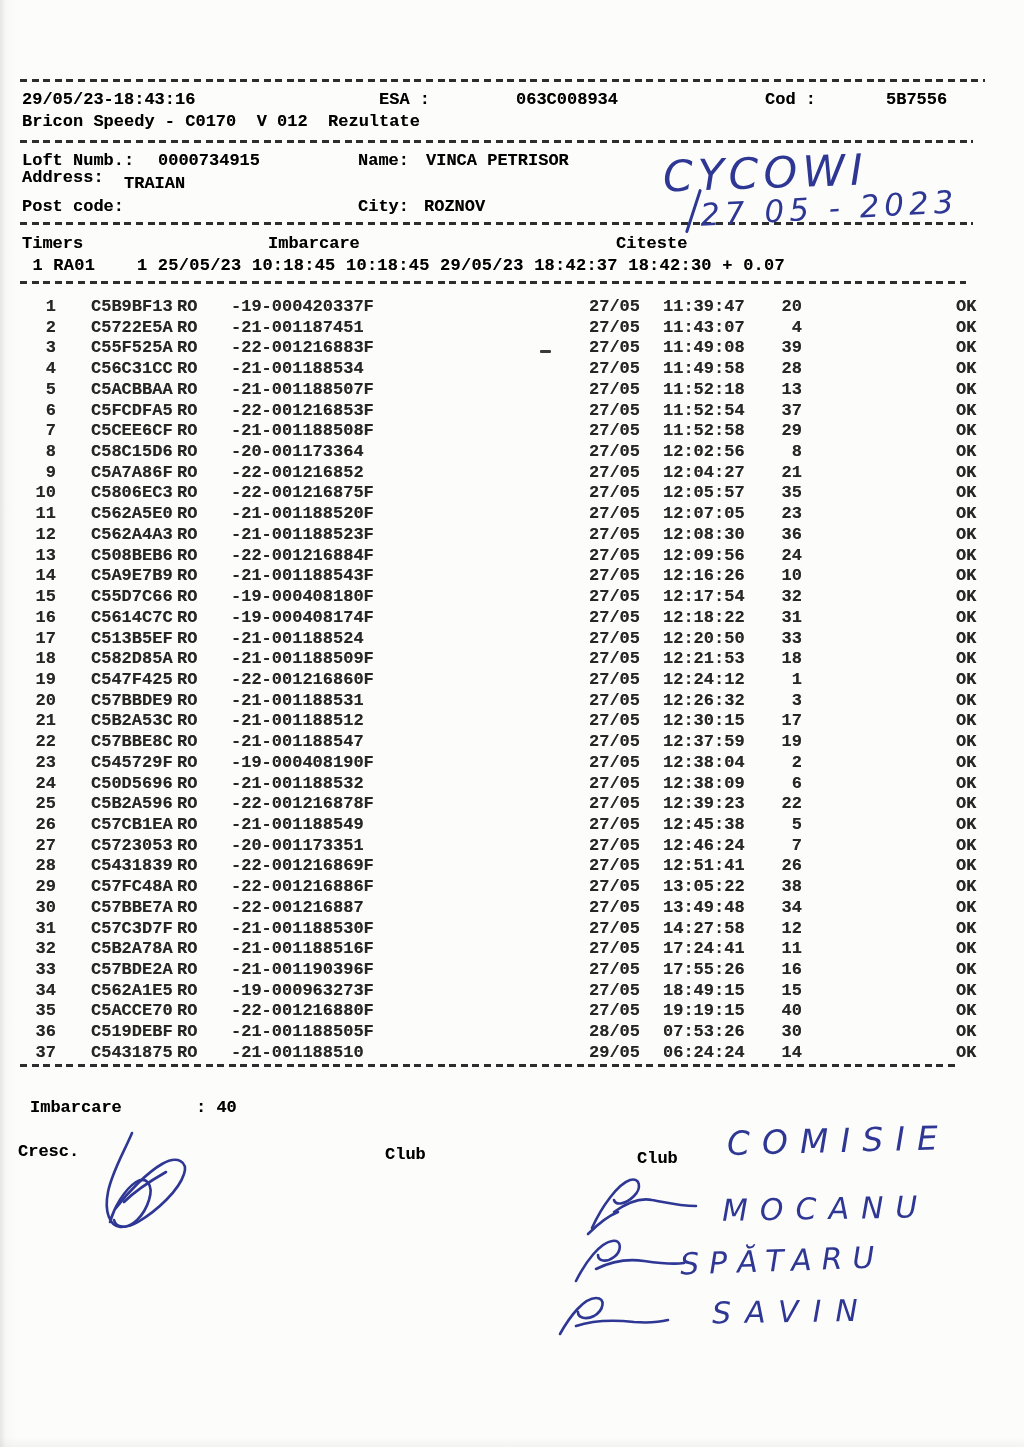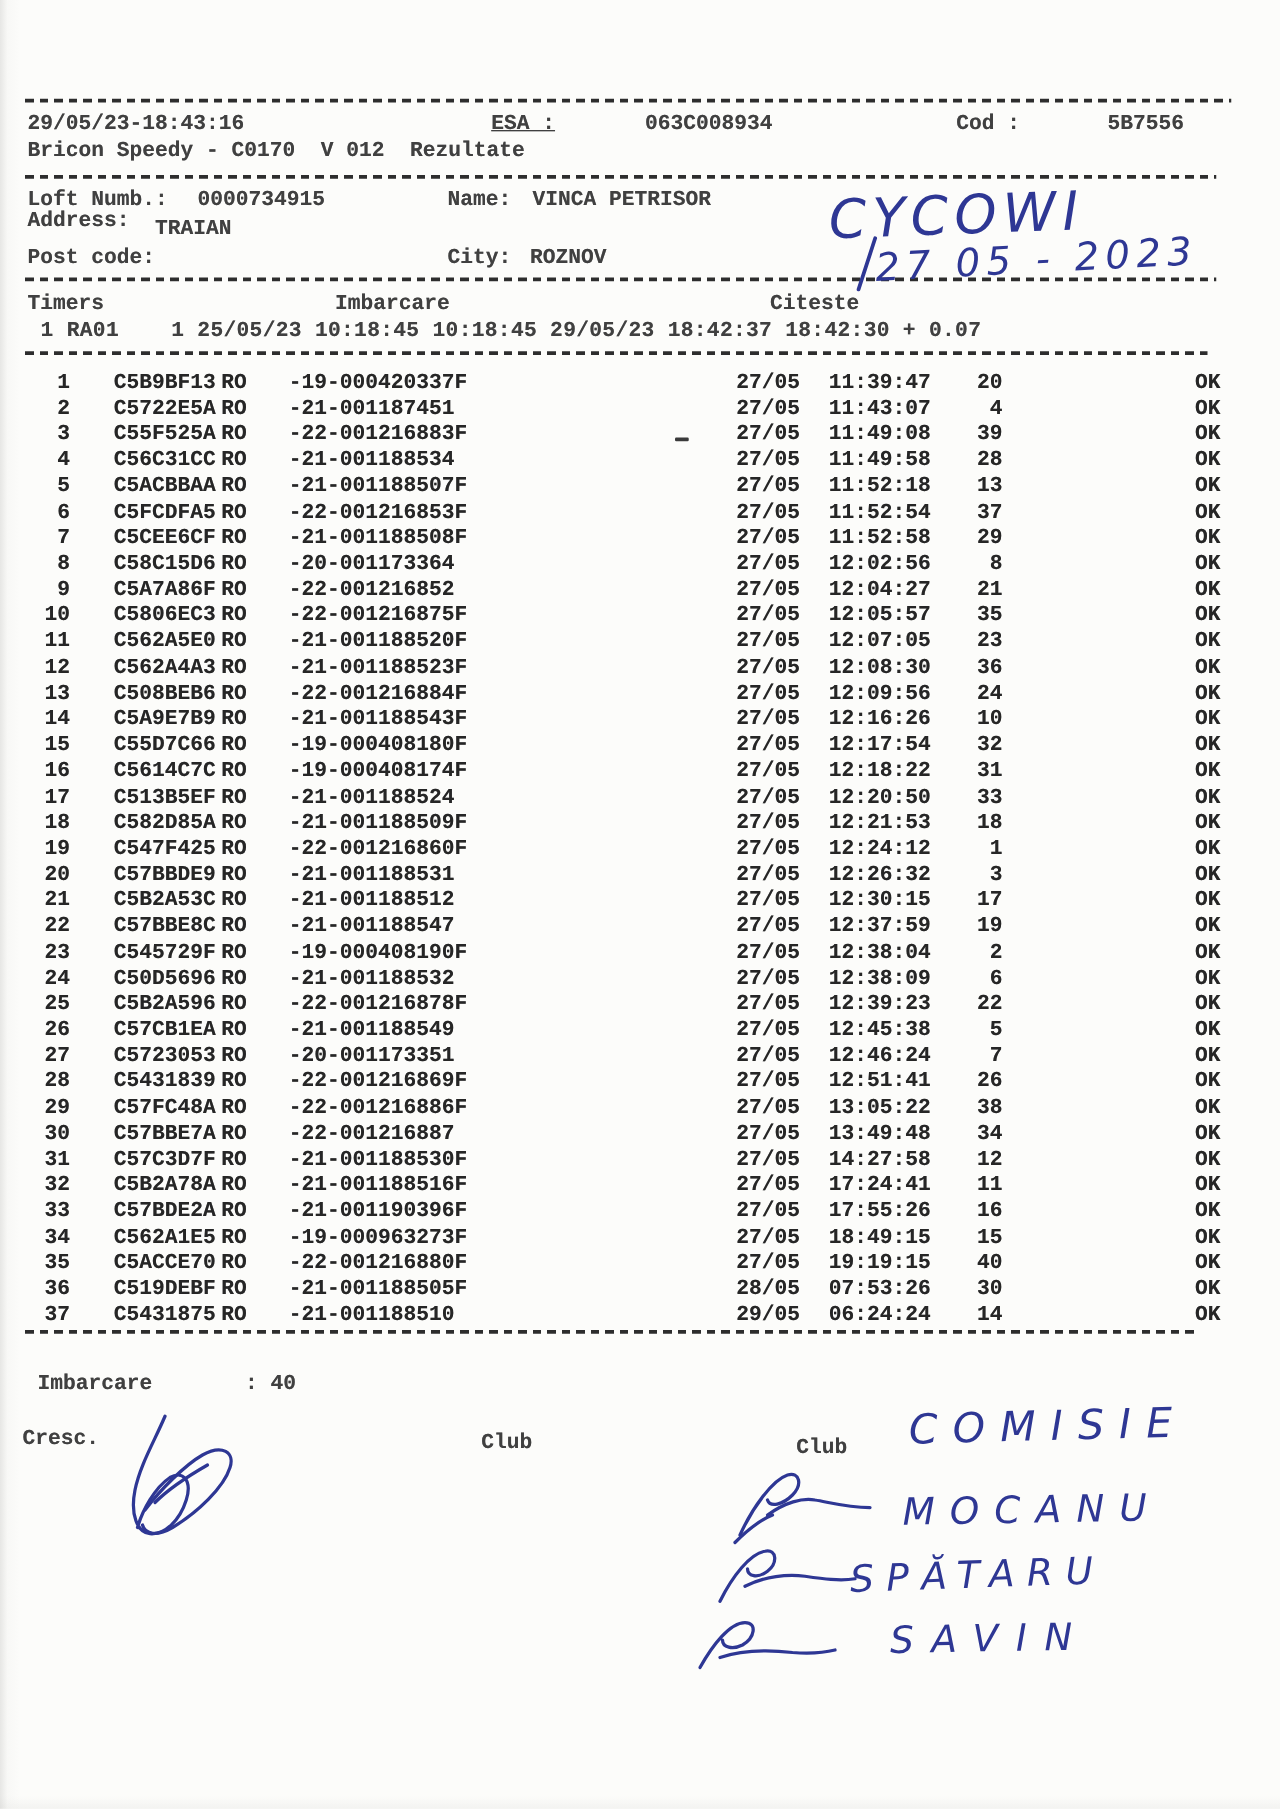--- a/index.html
+++ b/index.html
@@ -9,21 +9,21 @@
     font-family:"Liberation Mono",monospace;
   }
   .scan-shade{
     position:absolute;inset:0;pointer-events:none;
     background:linear-gradient(90deg,rgba(190,190,188,.35) 0px,rgba(230,230,228,.18) 6px,rgba(0,0,0,0) 16px),
                linear-gradient(0deg,rgba(200,200,198,.18) 0px,rgba(0,0,0,0) 10px);
   }
   .mono{
     position:absolute;
     font:600 17px/21px "Liberation Mono",monospace;
-    color:#404040;white-space:pre;
+    color:#000000;white-space:pre;
     text-shadow:0 0 .5px rgba(50,50,50,.5);
   }
   .sep{
     position:absolute;height:3px;left:20px;width:953px;
     background:repeating-linear-gradient(90deg,#2d2d2d 0 7px,rgba(0,0,0,0) 7px 11.6px);
   }
   .rows{position:absolute;top:297px;left:0;width:1024px;}
   .trow{position:relative;height:20.72px;font:600 17px/20.72px "Liberation Mono",monospace;color:#262626;text-shadow:0 0 .5px rgba(50,50,50,.5);}
   .trow span{position:absolute;white-space:pre;}
   .c-nr{left:20px;width:36px;text-align:right;}
@@ -48,21 +48,21 @@
 
 <div class="scan-shade"></div>
 
 <div class="sep" style="top:79px;width:965px;"></div>
 <div class="sep" style="top:140px;"></div>
 <div class="sep" style="top:222px;"></div>
 <div class="sep" style="top:281px;width:946px;"></div>
 <div class="sep" style="top:1064px;width:940px;"></div>
 
 <div class="mono" style="left:22px;top:89px;">29/05/23-18:43:16</div>
-<div class="mono" style="left:393px;top:89px;text-decoration:underline;">ESA :</div>
+<div class="mono" style="left:379px;top:89px;">ESA :</div>
 <div class="mono" style="left:516px;top:89px;">063C008934</div>
 <div class="mono" style="left:765px;top:89px;">Cod :</div>
 <div class="mono" style="left:886px;top:89px;">5B7556</div>
 <div class="mono" style="left:22px;top:111px;">Bricon Speedy - C0170  V 012  Rezultate</div>
 
 <div class="mono" style="left:22px;top:150px;">Loft Numb.:</div>
 <div class="mono" style="left:158px;top:150px;text-align:right;">0000734915</div>
 <div class="mono" style="left:358px;top:150px;">Name:</div>
 <div class="mono" style="left:426px;top:150px;">VINCA PETRISOR</div>
 <div class="mono" style="left:22px;top:167px;">Address:</div>

